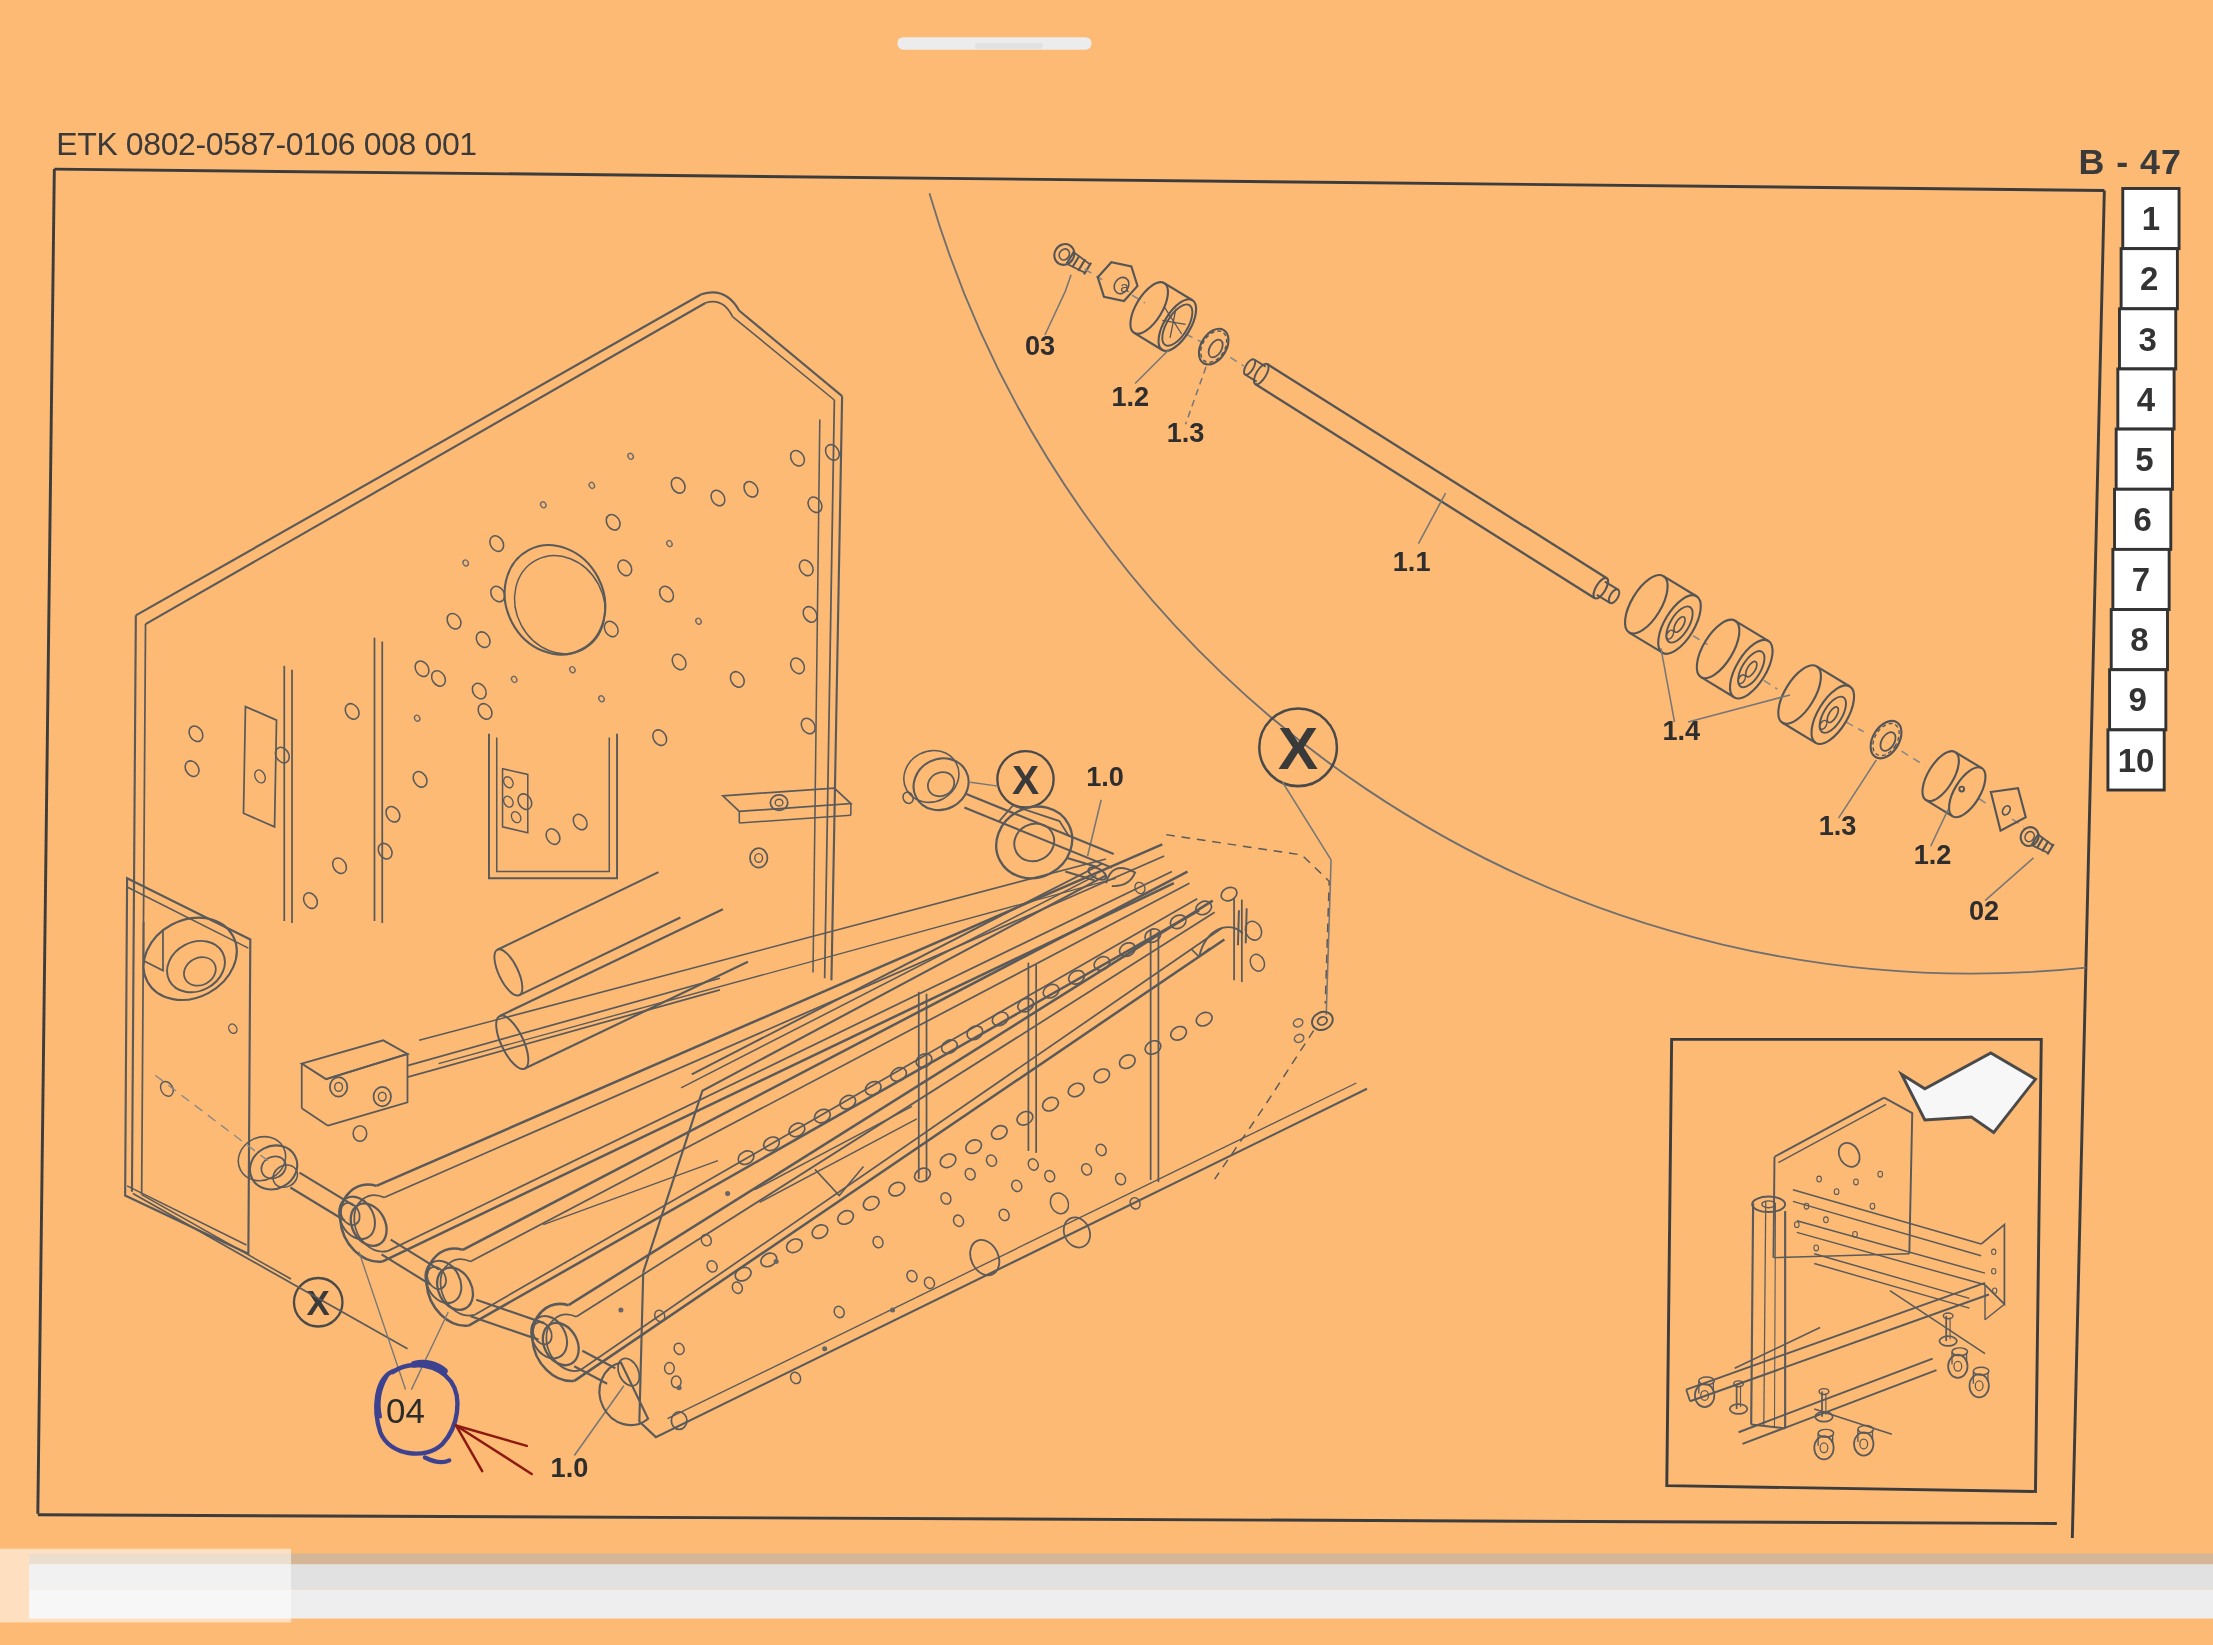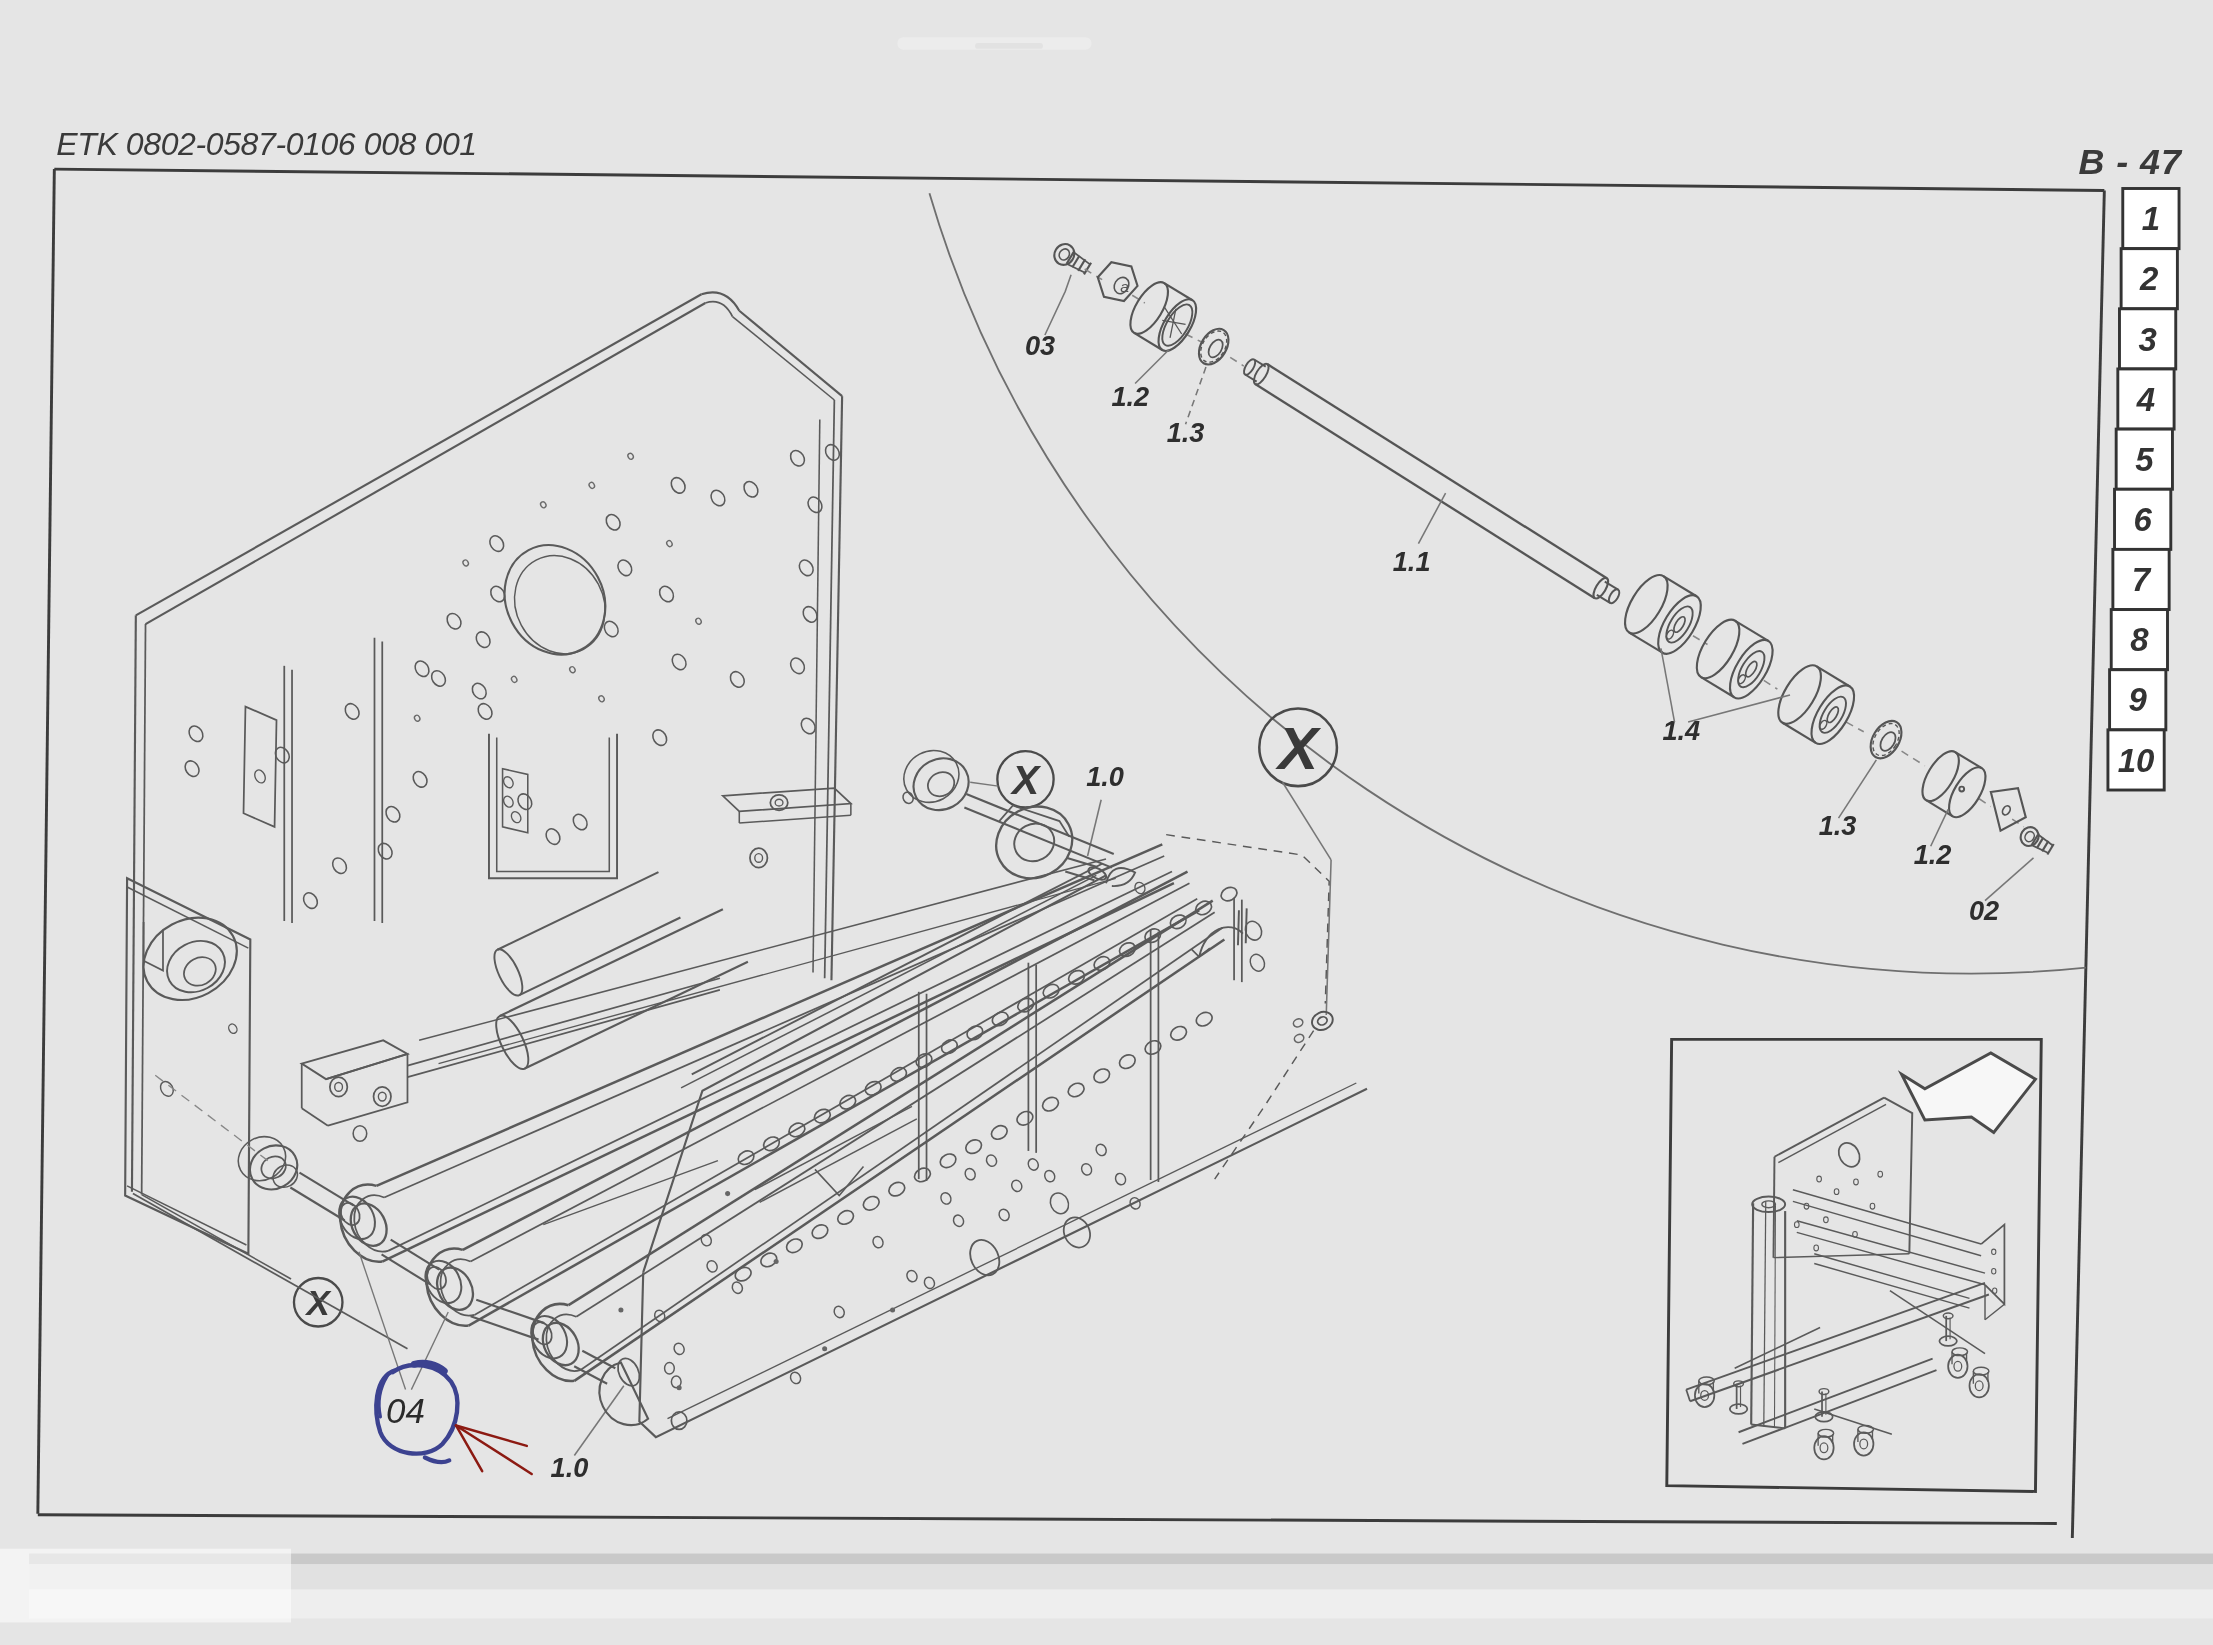--- a/index.html
+++ b/index.html
@@ -1,15 +1,15 @@
 <!DOCTYPE html>
 <html><head><meta charset="utf-8"><title>B-47</title>
 <style>
 html,body{margin:0;padding:0;background:#ffffff;}
-.page{position:relative;width:2213px;height:1646px;background:#e5e5e5;overflow:hidden;font-style:italic;}
+.page{position:relative;width:2213px;height:1646px;background:#fdba74;overflow:hidden;}
 text{font-family:"Liberation Sans",sans-serif;}
 </style></head>
 <body>
 <div class="page">
 <svg width="2213" height="1646" viewBox="0 0 2281 1696">
 <rect x="925" y="38" width="200" height="13" rx="6" fill="#ececec"></rect>
 <rect x="1005" y="44" width="70" height="6" rx="3" fill="#e2e2e2"></rect>
 <rect x="30" y="1601" width="2251" height="11" fill="#b3b3b3" opacity="0.55"></rect>
 <rect x="30" y="1612" width="2251" height="26" fill="#e1e1e1"></rect>
 <rect x="30" y="1638" width="2251" height="30" fill="#eeeeee"></rect>

